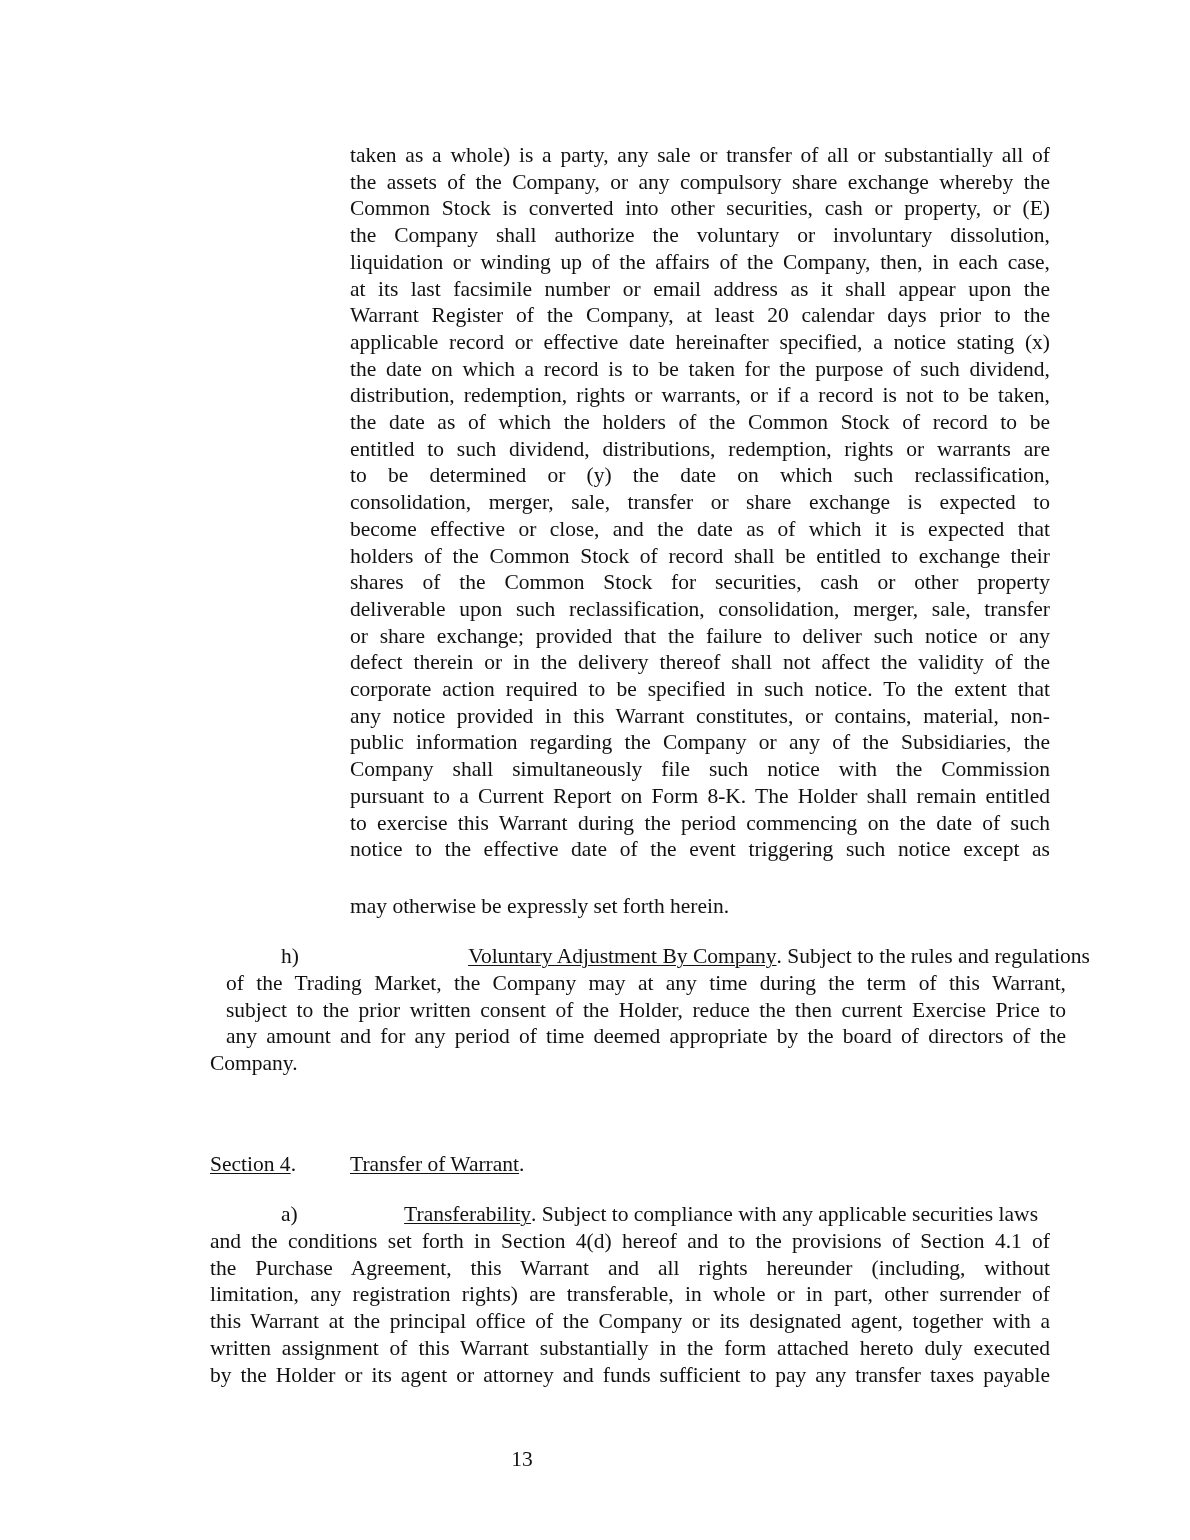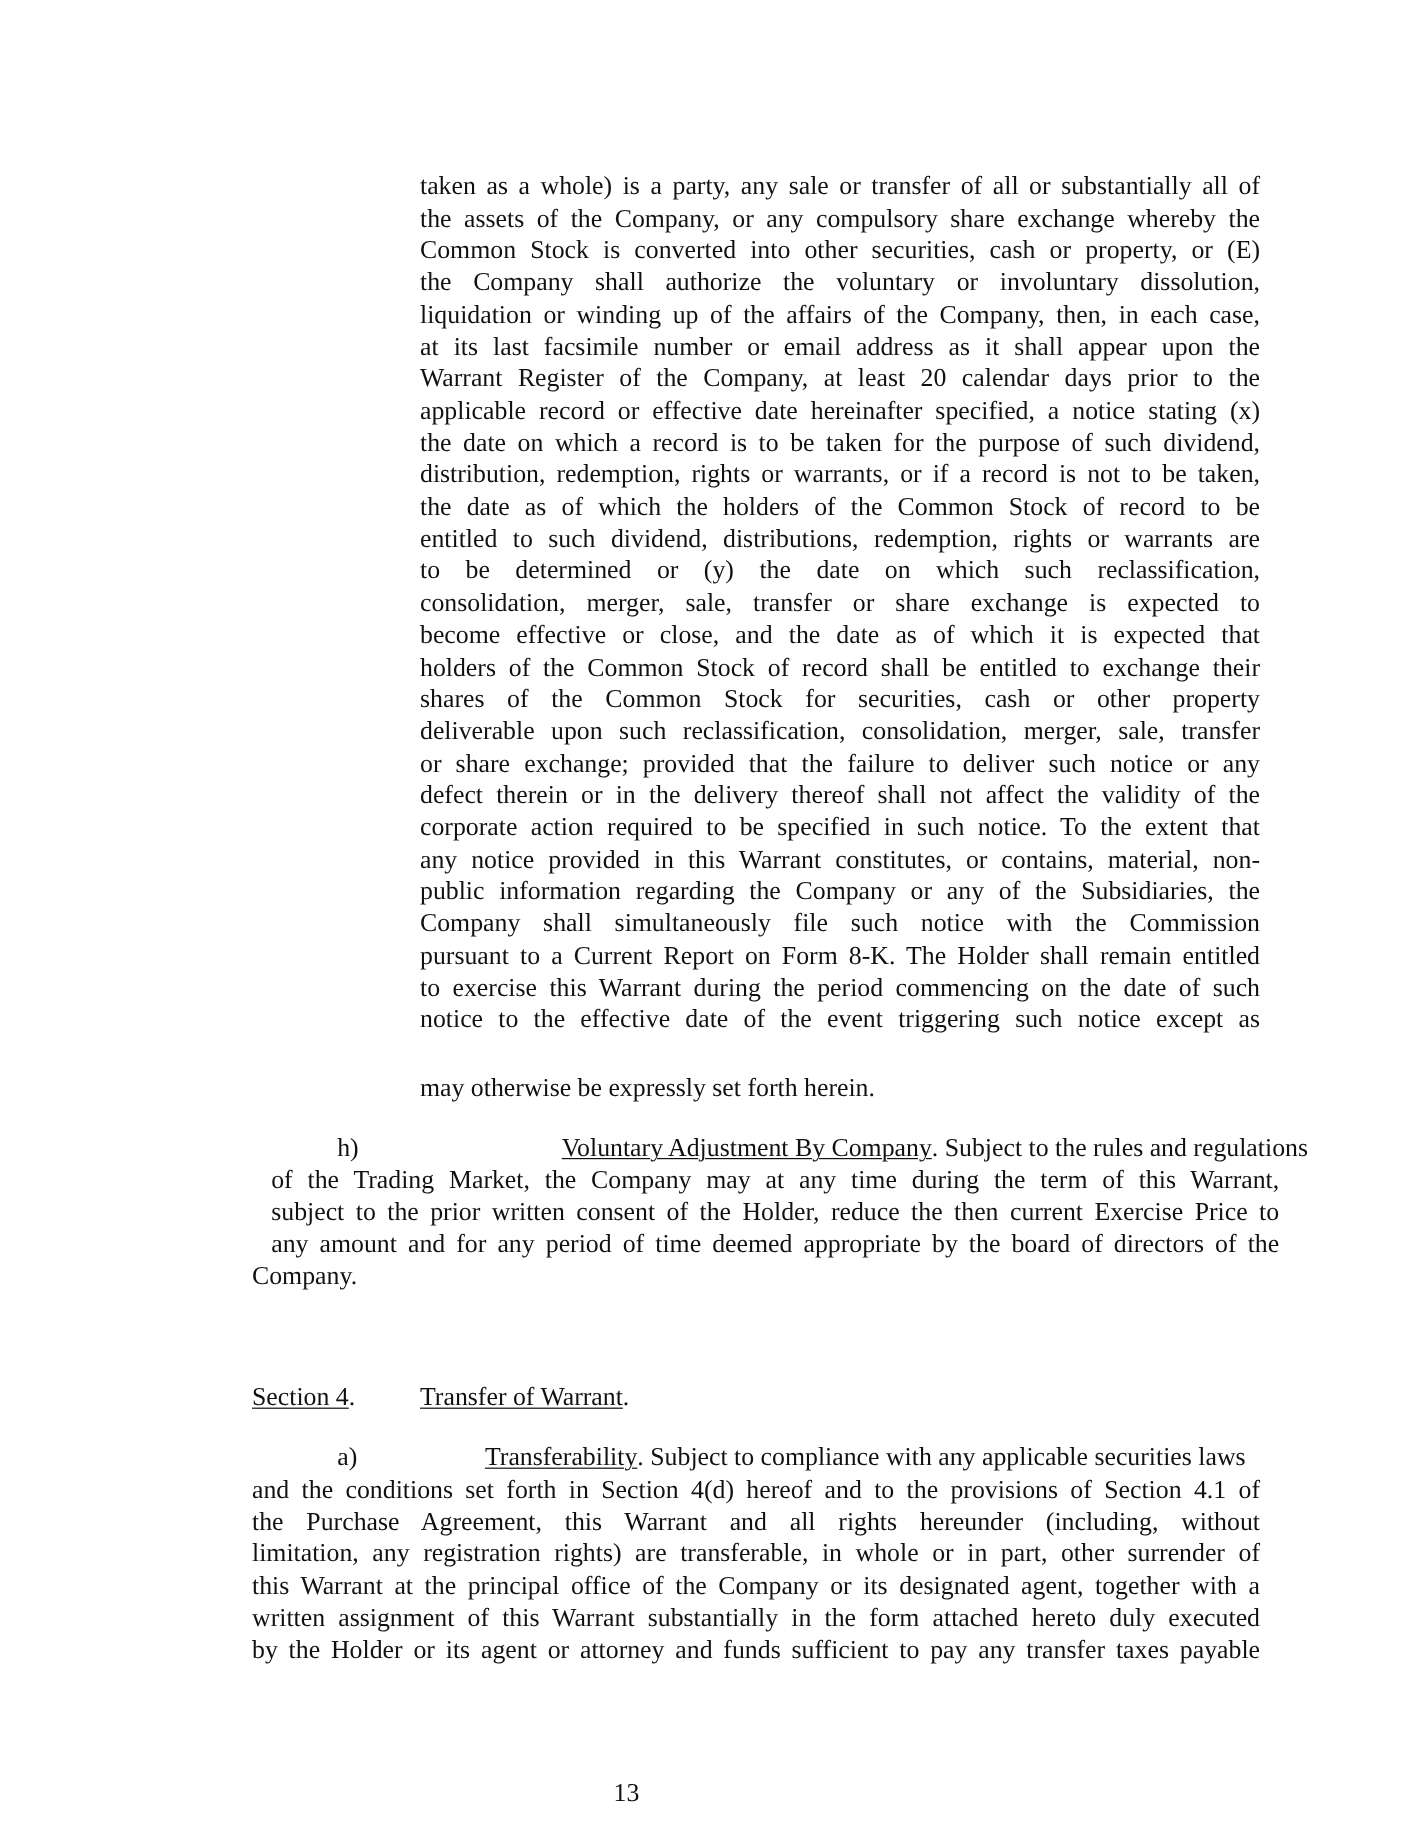--- a/index.html
+++ b/index.html
@@ -9,21 +9,21 @@
       color: #111111;
       font-size: 21.5px;
     }
     .line { position: absolute; white-space: nowrap; line-height: 26.7px; }
     .block { position: absolute; }
     .block .line { position: relative; display: block; }
     .just {
       text-align: justify; text-align-last: justify;
     }
     .u { text-decoration: underline; text-underline-offset: 2px; text-decoration-thickness: 1px; }
-    .page-num { position: absolute; left: 0; width: 1044px; text-align: center; top: 1481px; }
+    .page-num { position: absolute; left: 0; width: 1044px; text-align: center; top: 1446px; }
   </style>
 </head>
 <body>
 
 <div class="block" style="left:350px; top:142px; width:700px;" id="cont">
     <div class="line just">taken as a whole)  is a party, any sale or transfer of all or substantially all of</div>
     <div class="line just">the assets of the Company, or any compulsory share exchange whereby the</div>
     <div class="line just">Common Stock is converted into other securities, cash or property, or (E)</div>
     <div class="line just">the Company shall authorize the voluntary or involuntary dissolution,</div>
     <div class="line just">liquidation or winding up of the affairs of the Company, then, in each case,</div>

